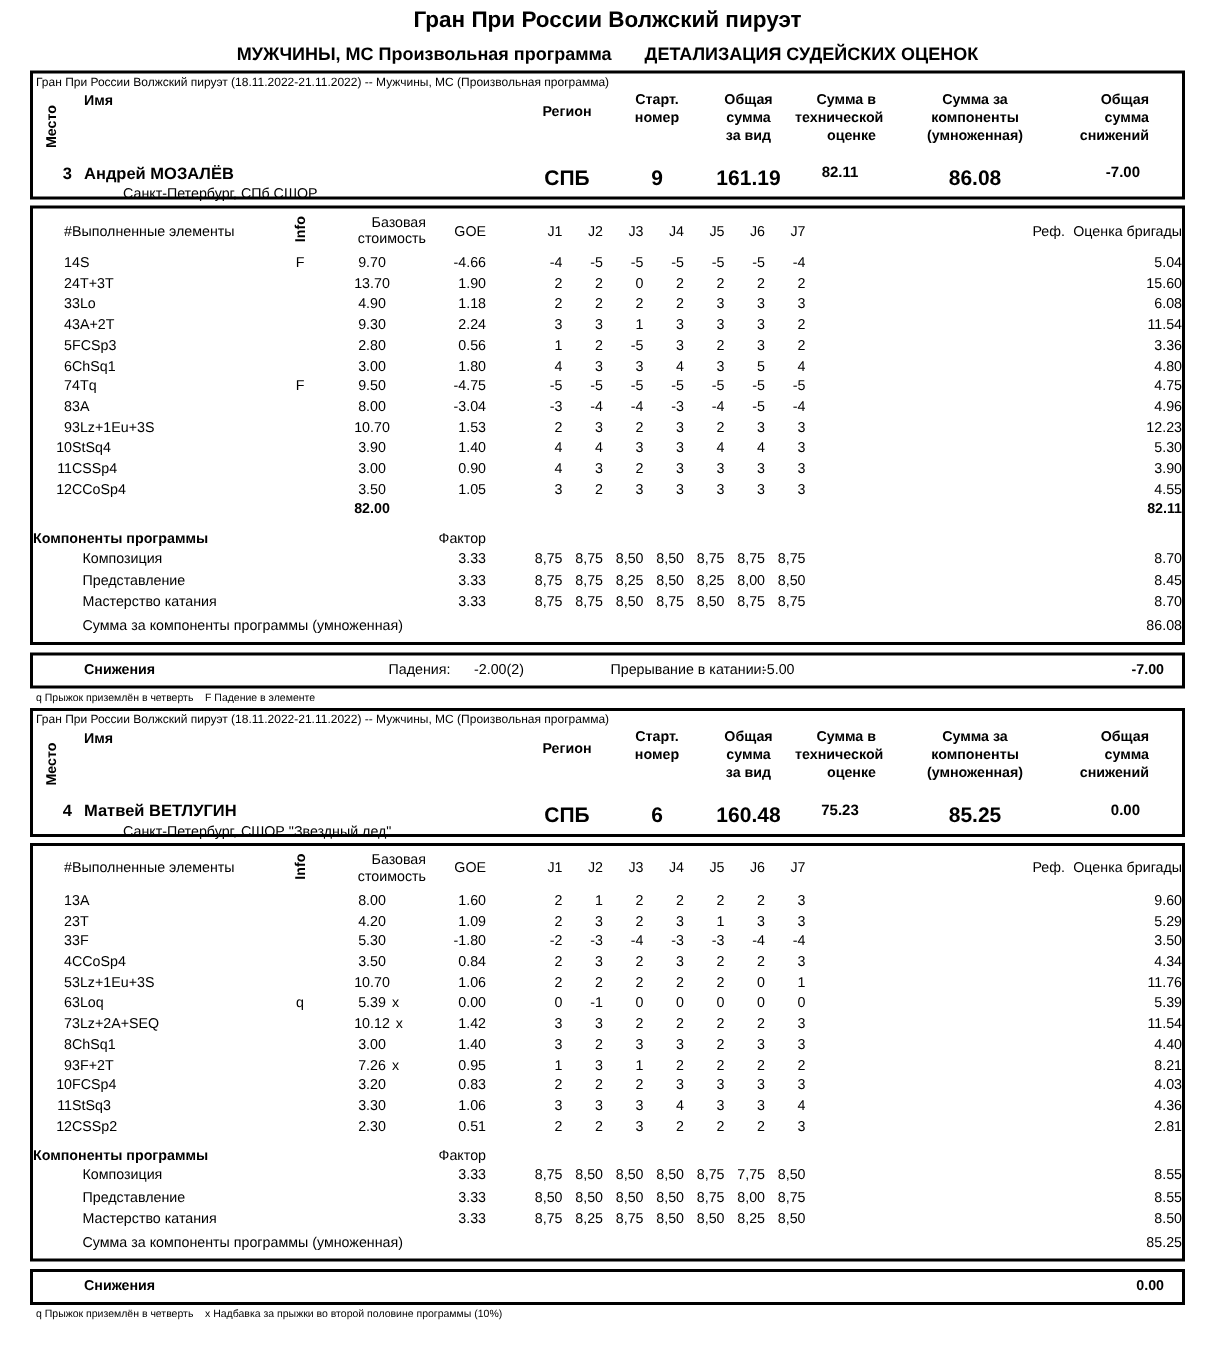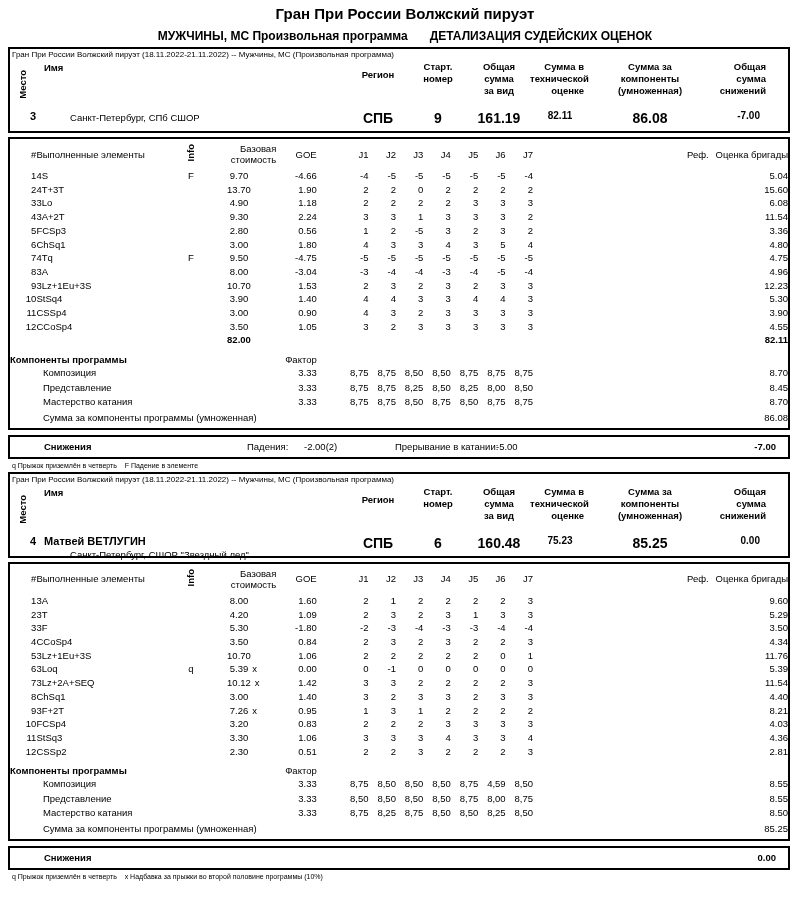--- a/index.html
+++ b/index.html
@@ -4,21 +4,21 @@
 <style>
   * { margin:0; padding:0; box-sizing:border-box; }
   html,body { background:#fff; }
   body {
     width:810px; height:897px;
     font-family:"Liberation Sans", sans-serif;
     color:#000; position:relative; overflow:hidden;
   }
   .page-title { text-align:center; font-size:15px; font-weight:bold; padding-top:5px; }
   .page-subtitle { text-align:center; font-size:12px; font-weight:bold; margin-top:7px; display:flex; justify-content:center; gap:22px; }
-  .panel { margin:4px 20px 0 8px; }
+  .panel { margin:4px 20px 0 20px; }
   .box { border:2px solid #000; background:#fff; }
 
   
   .summary { height:86px; position:relative; }
   .event-line { font-size:8px; padding:1px 0 0 2px; white-space:nowrap; }
   .sum-grid { display:grid; grid-template-columns:26px 1fr 60px 60px 62px 60px 120px 78px; padding-top:2px; }
   .sum-head { font-size:9.5px; font-weight:bold; line-height:12px; }
   .ml { white-space:pre-line; }
   .h-place { display:flex; align-items:center; justify-content:center; height:46px; }
   .vert { writing-mode:vertical-rl; transform:rotate(180deg); font-size:9.5px; font-weight:bold; }
@@ -105,20 +105,21 @@
       <div class="sum-head h-pcs ml">Сумма за
 компоненты
 (умноженная)</div>
       <div class="sum-head h-ded ml">Общая
 сумма
 снижений</div>
     </div>
     <div class="sum-vals">
       <div class="v-place">3</div>
       <div>
+        <div class="v-name">Андрей МОЗАЛЁВ</div>
         <div class="v-club">Санкт-Петербург, СПб СШОР</div>
       </div>
       <div class="v-region">СПБ</div>
       <div class="v-start">9</div>
       <div class="v-total">161.19</div>
       <div class="v-tes">82.11</div>
       <div class="v-pcs">86.08</div>
       <div class="v-ded">-7.00</div>
     </div>
   </div>
@@ -813,21 +814,21 @@
           </tr>
           <tr class="comp-row">
             <td class="comp-label" colspan="3">Композиция</td>
             <td class="factor-cell" colspan="2">3.33</td>
             <td class="c-gap"></td>
             <td class="c-j">8,75</td>
             <td class="c-j">8,50</td>
             <td class="c-j">8,50</td>
             <td class="c-j">8,50</td>
             <td class="c-j">8,75</td>
-            <td class="c-j">4,59</td>
+            <td class="c-j">7,75</td>
             <td class="c-j">8,50</td>
             <td class="c-ref"></td>
             <td class="c-score">8.55</td>
           </tr>
           <tr class="comp-row">
             <td class="comp-label" colspan="3">Представление</td>
             <td class="factor-cell" colspan="2">3.33</td>
             <td class="c-gap"></td>
             <td class="c-j">8,50</td>
             <td class="c-j">8,50</td>

